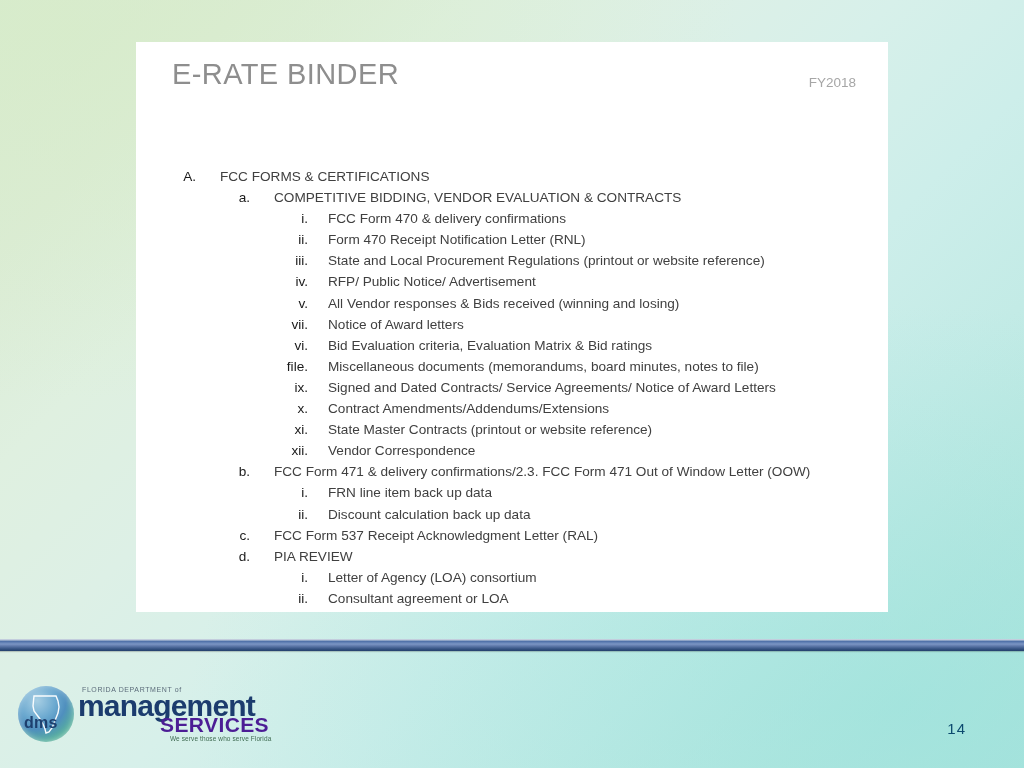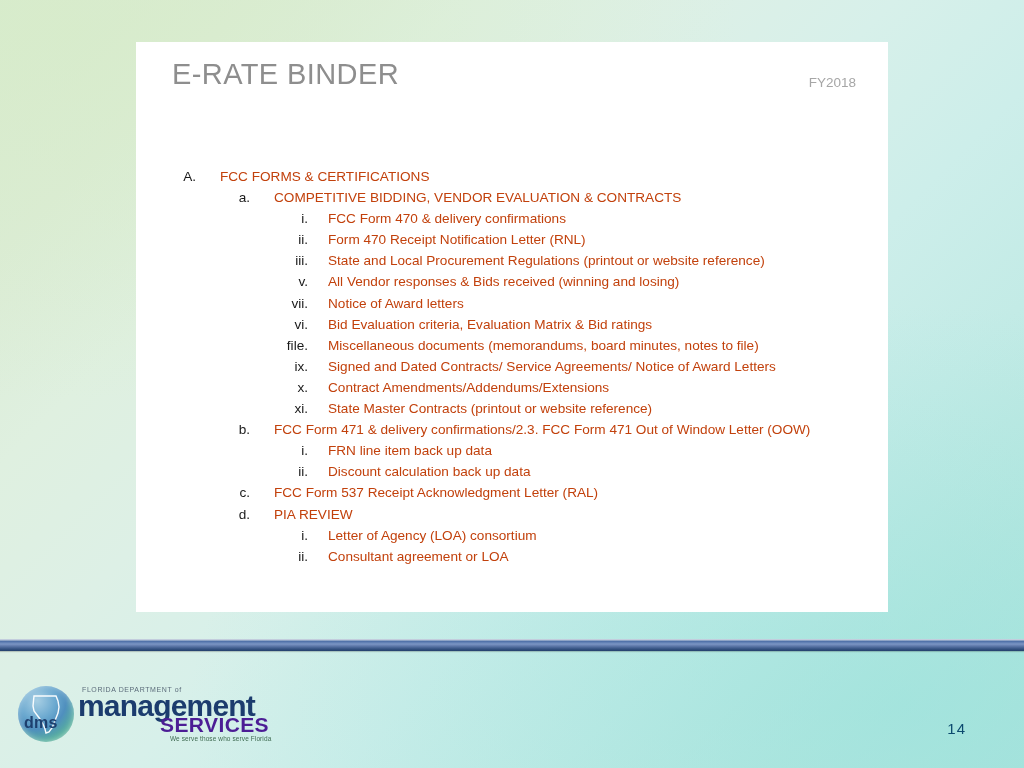--- a/index.html
+++ b/index.html
@@ -93,21 +93,21 @@
     font-size: 13.6px;
   }
   .ol-marker {
     position: absolute;
     text-align: right;
     color: #1a1a1a;
     font-size: 13.6px;
   }
   .ol-text {
     position: absolute;
-    color: #c2410c;
+    color: #404040;
     font-size: 13.6px;
   }
 
   
   .lvl1 > .ol-marker { left: 36px; width: 24px; }
   .lvl1 > .ol-text   { left: 84px; }
   
   .lvl2 > .ol-marker { left: 90px; width: 24px; }
   .lvl2 > .ol-text   { left: 138px; }
   
@@ -258,20 +258,24 @@
         </div>
         <div class="ol-row lvl3">
           <span class="ol-marker">ii.</span>
           <span class="ol-text">Form 470 Receipt Notification Letter (RNL)</span>
         </div>
         <div class="ol-row lvl3">
           <span class="ol-marker">iii.</span>
           <span class="ol-text">State and Local Procurement Regulations (printout or website reference)</span>
         </div>
         <div class="ol-row lvl3">
+          <span class="ol-marker">iv.</span>
+          <span class="ol-text">RFP/ Public Notice/ Advertisement</span>
+        </div>
+        <div class="ol-row lvl3">
           <span class="ol-marker">v.</span>
           <span class="ol-text">All Vendor responses &amp; Bids received (winning and losing)</span>
         </div>
         <div class="ol-row lvl3">
           <span class="ol-marker">vii.</span>
           <span class="ol-text">Notice of Award letters</span>
         </div>
         <div class="ol-row lvl3">
           <span class="ol-marker">vi.</span>
           <span class="ol-text">Bid Evaluation criteria, Evaluation Matrix &amp; Bid ratings</span>
@@ -284,20 +288,24 @@
           <span class="ol-marker">ix.</span>
           <span class="ol-text">Signed and Dated Contracts/ Service Agreements/ Notice of Award Letters</span>
         </div>
         <div class="ol-row lvl3">
           <span class="ol-marker">x.</span>
           <span class="ol-text">Contract Amendments/Addendums/Extensions</span>
         </div>
         <div class="ol-row lvl3">
           <span class="ol-marker">xi.</span>
           <span class="ol-text">State Master Contracts (printout or website reference)</span>
+        </div>
+        <div class="ol-row lvl3">
+          <span class="ol-marker">xii.</span>
+          <span class="ol-text">Vendor Correspondence</span>
         </div>
         <div class="ol-row lvl2">
           <span class="ol-marker">b.</span>
           <span class="ol-text">FCC Form 471 &amp; delivery confirmations/2.3. FCC Form 471 Out of Window Letter (OOW)</span>
         </div>
         <div class="ol-row lvl3">
           <span class="ol-marker">i.</span>
           <span class="ol-text">FRN line item back up data</span>
         </div>
         <div class="ol-row lvl3">

